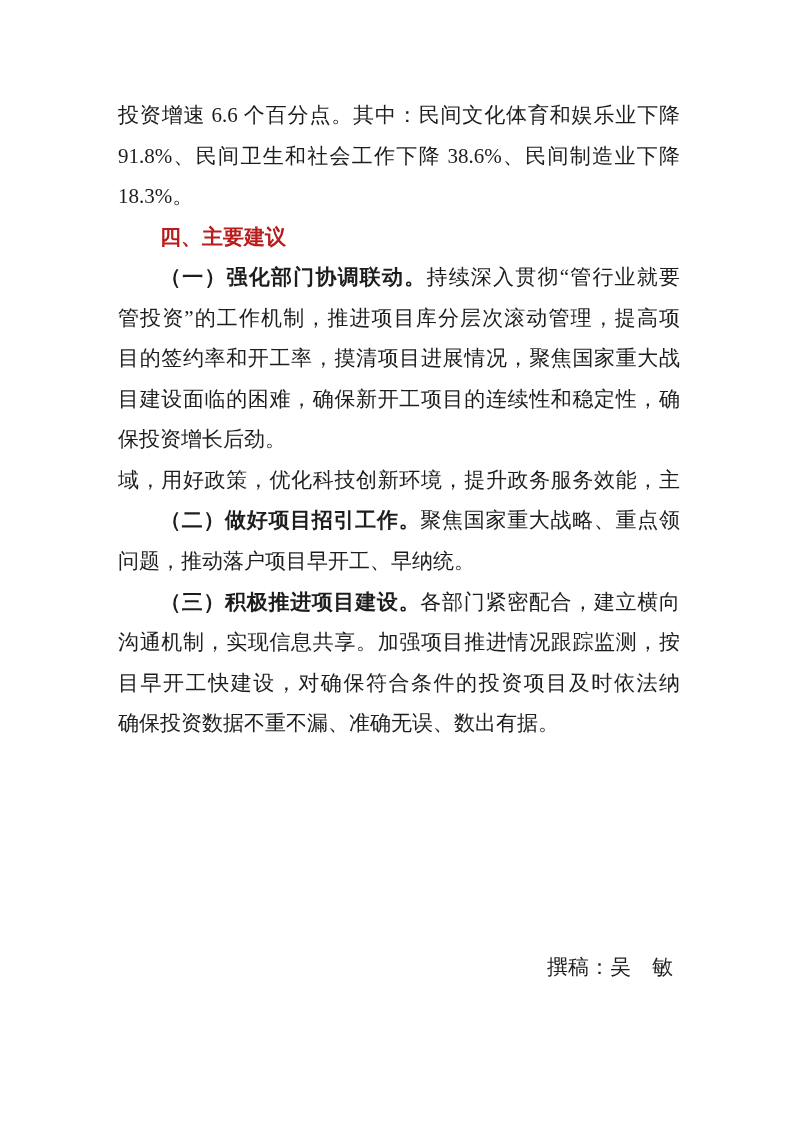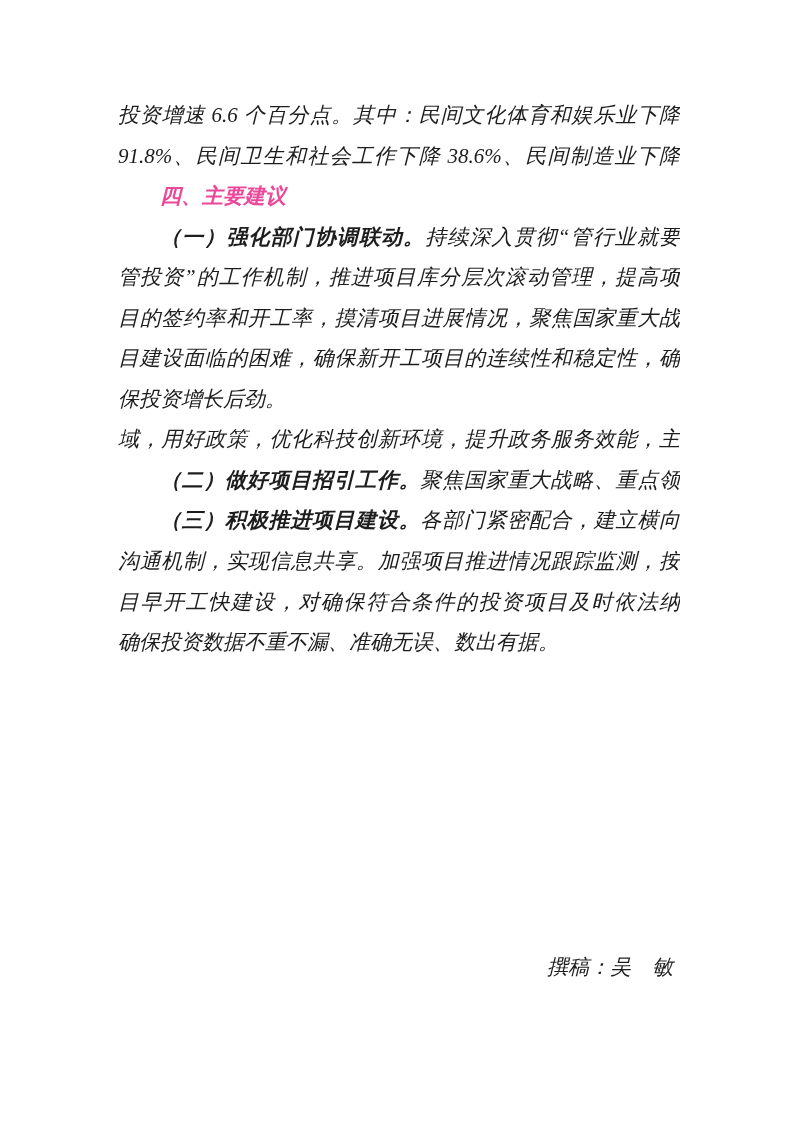--- a/index.html
+++ b/index.html
@@ -7,73 +7,74 @@
     width: 793px; height: 1122px;
     background: #ffffff;
     font-family: "Liberation Serif", serif;
     color: #1d1d1d;
     overflow: hidden;
   }
   .page {
     position: relative;
     width: 727px; height: 1122px;
     background: #ffffff;
-    font-style: italic;
   }
   .doc-body {
     position: absolute;
     left: 118px; top: 95px;
     width: 562px;
     font-size: 21px;
     line-height: 40.55px;
   }
   .line {
     height: 40.55px;
     overflow: hidden;
   }
   .justify {
     text-align: justify;
     text-align-last: justify;
   }
   .indent { text-indent: 42px; }
   .heading {
     font-family: "Liberation Sans", sans-serif;
     font-weight: bold;
-    color: #ec4899;
+    color: #b91c1c;
   }
   .lead { font-weight: bold; }
   .signature {
     position: absolute;
     left: 547px; top: 866px;
     font-size: 21px;
     line-height: 40.6px;
     white-space: pre;
   }
   .sig-line { height: 40.6px; }
 </style>
 </head>
 <body>
 
 <div class="page">
 
   <div class="doc-body">
 
     <div class="line justify"><span>投资增速 6.6 个百分点。其中：民间文化体育和娱乐业下降</span></div>
     <div class="line justify"><span>91.8%、民间卫生和社会工作下降 38.6%、民间制造业下降</span></div>
+    <div class="line"><span>18.3%。</span></div>
 
     <div class="line indent heading"><span>四、主要建议</span></div>
 
     <div class="line indent justify"><b class="lead">（一）强化部门协调联动。</b><span>持续深入贯彻“管行业就要</span></div>
     <div class="line justify"><span>管投资”的工作机制，推进项目库分层次滚动管理，提高项</span></div>
     <div class="line justify"><span>目的签约率和开工率，摸清项目进展情况，聚焦国家重大战略</span></div>
     <div class="line justify"><span>目建设面临的困难，确保新开工项目的连续性和稳定性，确</span></div>
     <div class="line"><span>保投资增长后劲。</span></div>
 
     <div class="line justify"><span>域，用好政策，优化科技创新环境，提升政务服务效能，主</span></div>
     <div class="line indent justify"><b class="lead">（二）做好项目招引工作。</b><span>聚焦国家重大战略、重点领</span></div>
+    <div class="line"><span>问题，推动落户项目早开工、早纳统。</span></div>
 
     <div class="line indent justify"><b class="lead">（三）积极推进项目建设。</b><span>各部门紧密配合，建立横向</span></div>
     <div class="line justify"><span>沟通机制，实现信息共享。加强项目推进情况跟踪监测，按</span></div>
     <div class="line justify"><span>目早开工快建设，对确保符合条件的投资项目及时依法纳统，</span></div>
     <div class="line"><span>确保投资数据不重不漏、准确无误、数出有据。</span></div>
 
   </div>
 
   <div class="signature">
     <div class="sig-line">撰稿：吴　敏</div>

